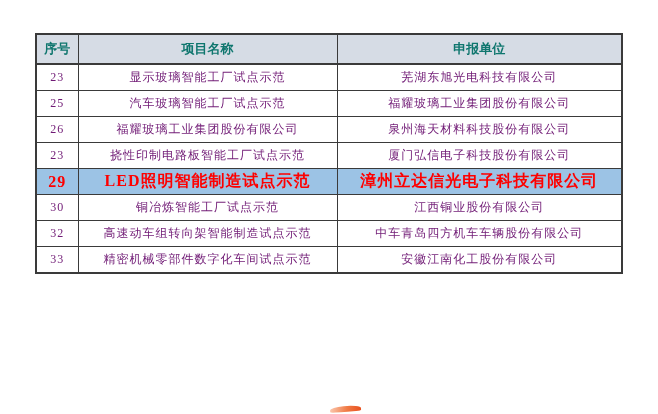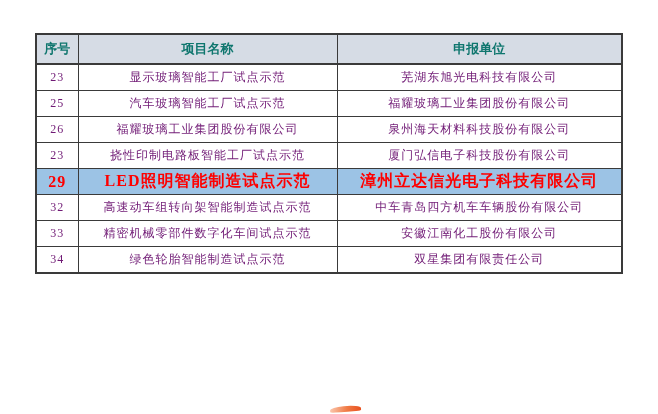--- a/index.html
+++ b/index.html
@@ -100,31 +100,31 @@
           <td>23</td>
           <td>挠性印制电路板智能工厂试点示范</td>
           <td>厦门弘信电子科技股份有限公司</td>
         </tr>
         <tr class="hl">
           <td>29</td>
           <td>LED照明智能制造试点示范</td>
           <td>漳州立达信光电子科技有限公司</td>
         </tr>
         <tr>
+          <td>30</td>
+          <td>铜冶炼智能工厂试点示范</td>
+          <td>江西铜业股份有限公司</td>
+        </tr>
+        <tr>
           <td>32</td>
           <td>高速动车组转向架智能制造试点示范</td>
           <td>中车青岛四方机车车辆股份有限公司</td>
         </tr>
         <tr>
           <td>33</td>
           <td>精密机械零部件数字化车间试点示范</td>
           <td>安徽江南化工股份有限公司</td>
         </tr>
-        <tr>
-          <td>34</td>
-          <td>绿色轮胎智能制造试点示范</td>
-          <td>双星集团有限责任公司</td>
-        </tr>
       </tbody>
   </table>
 
   <div class="swoosh"></div>
 </div>
 
 </body></html>

